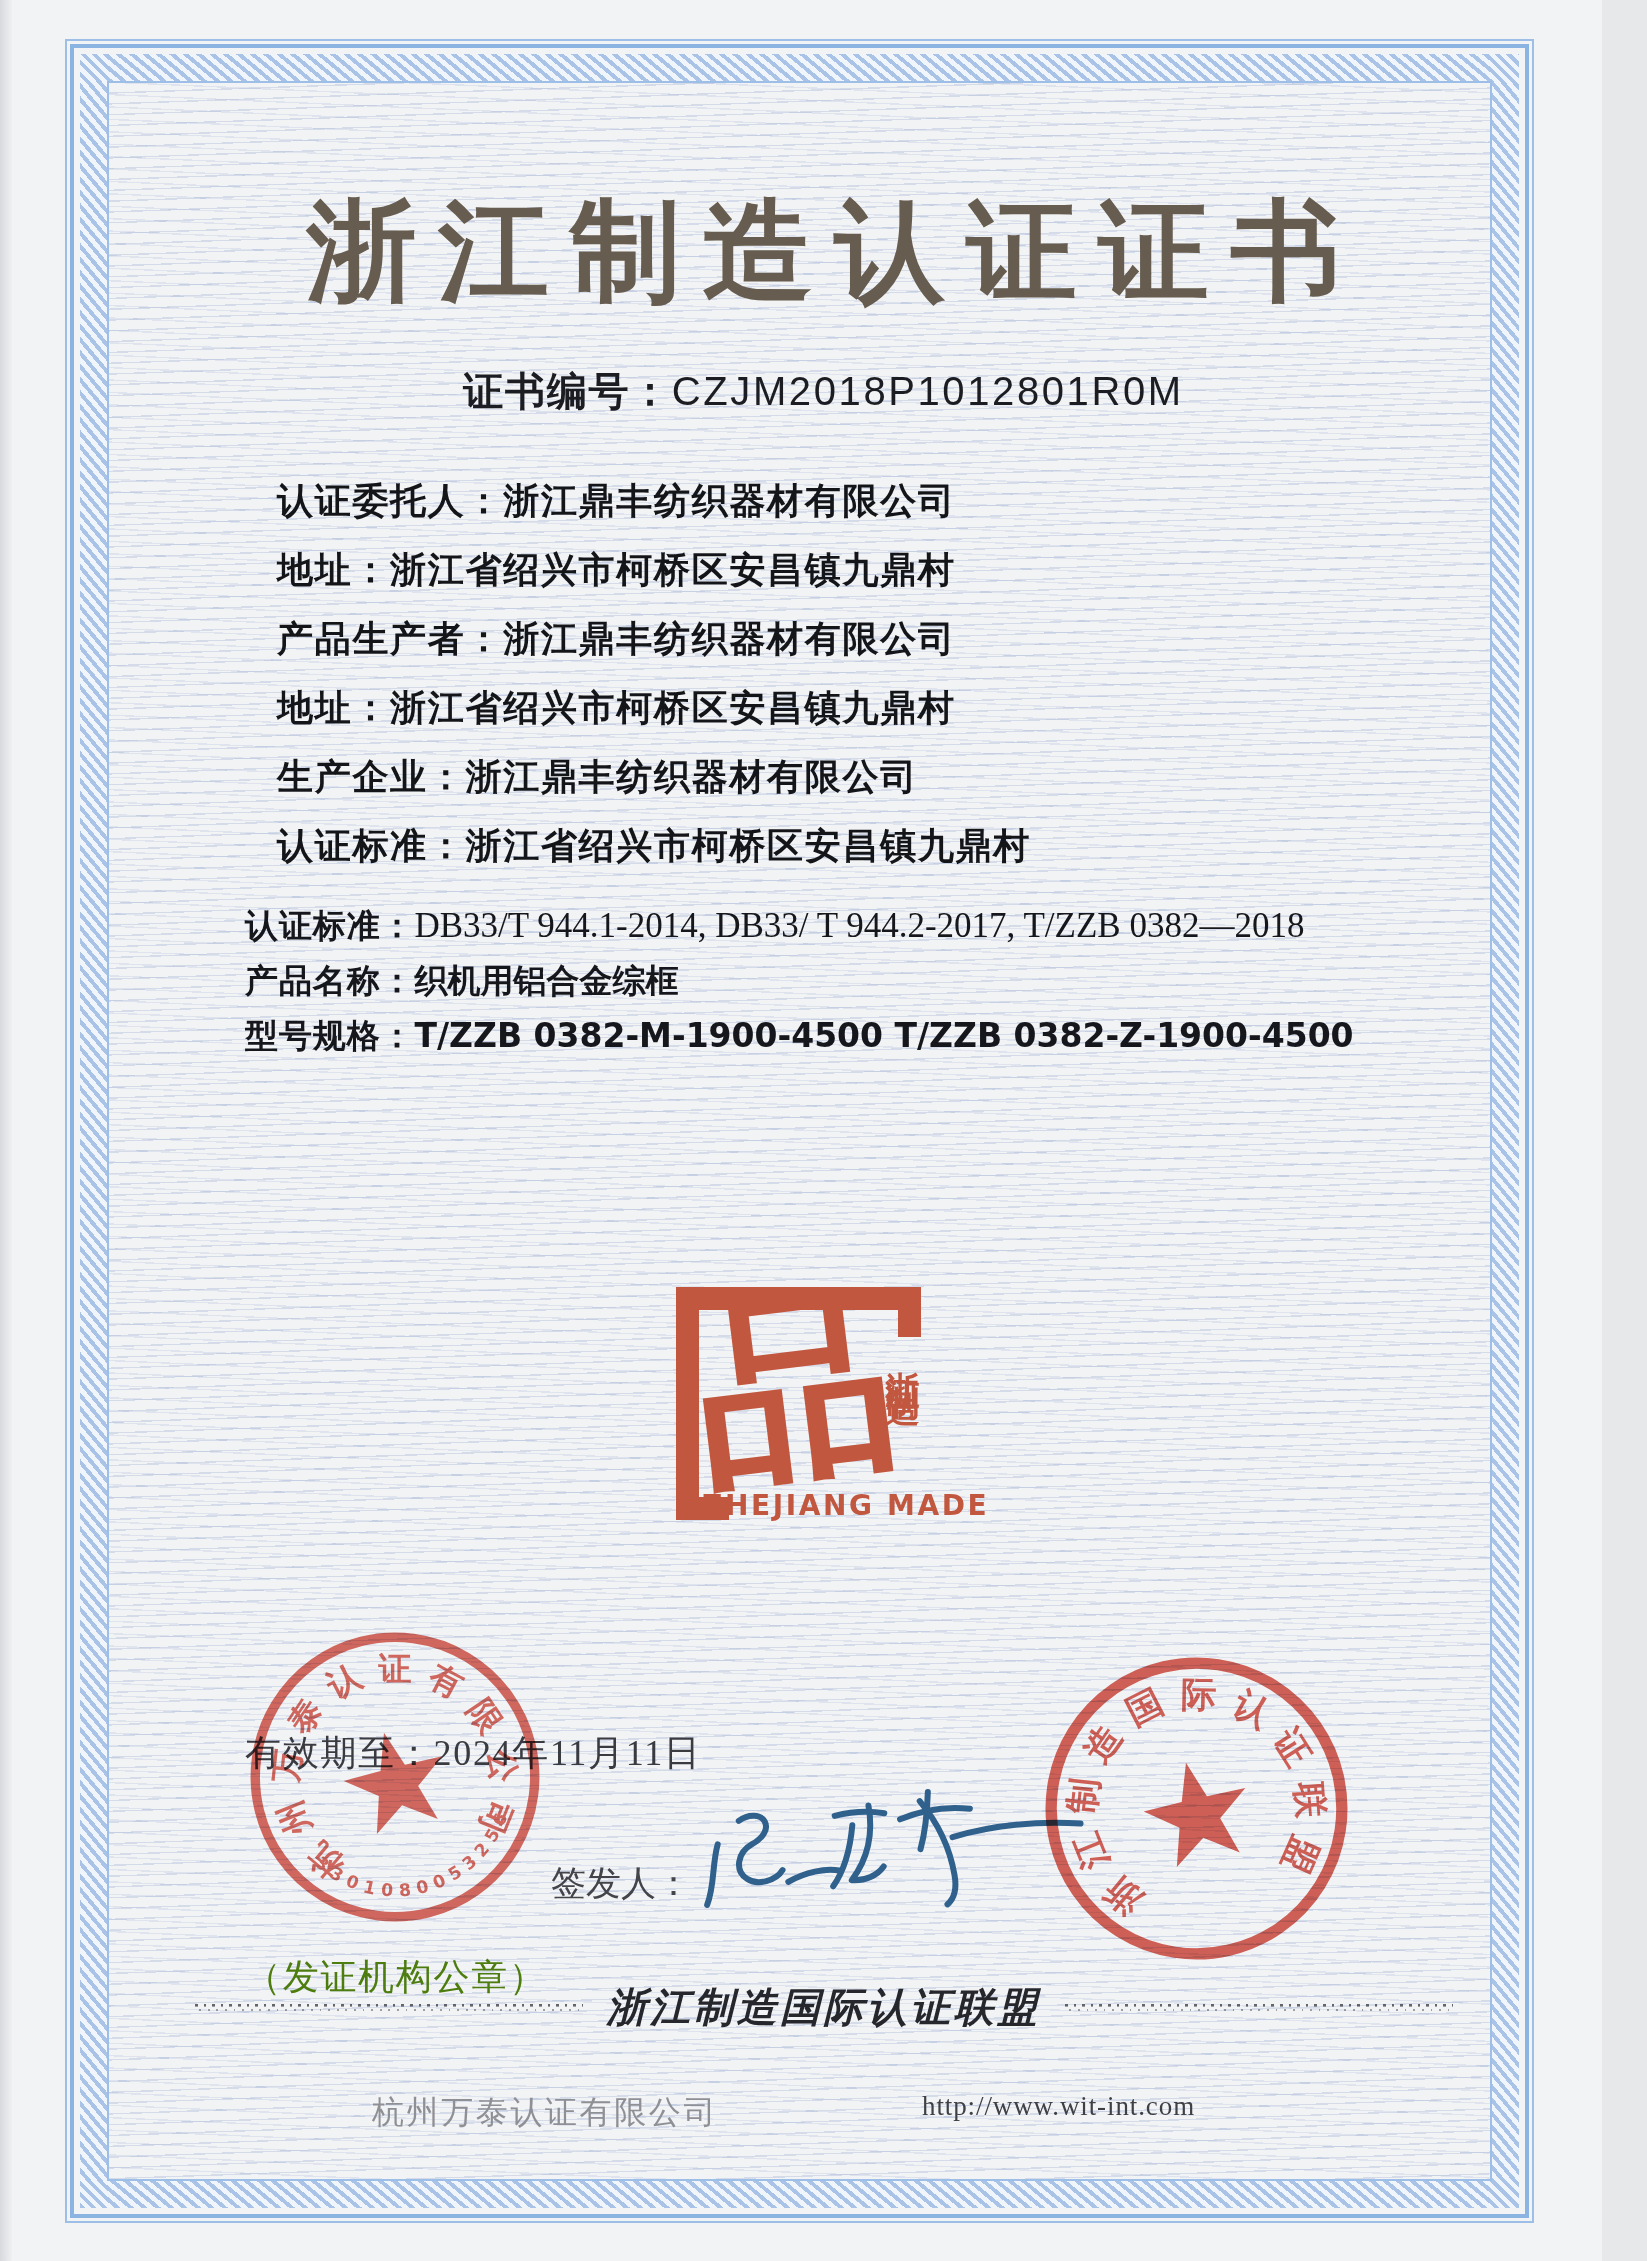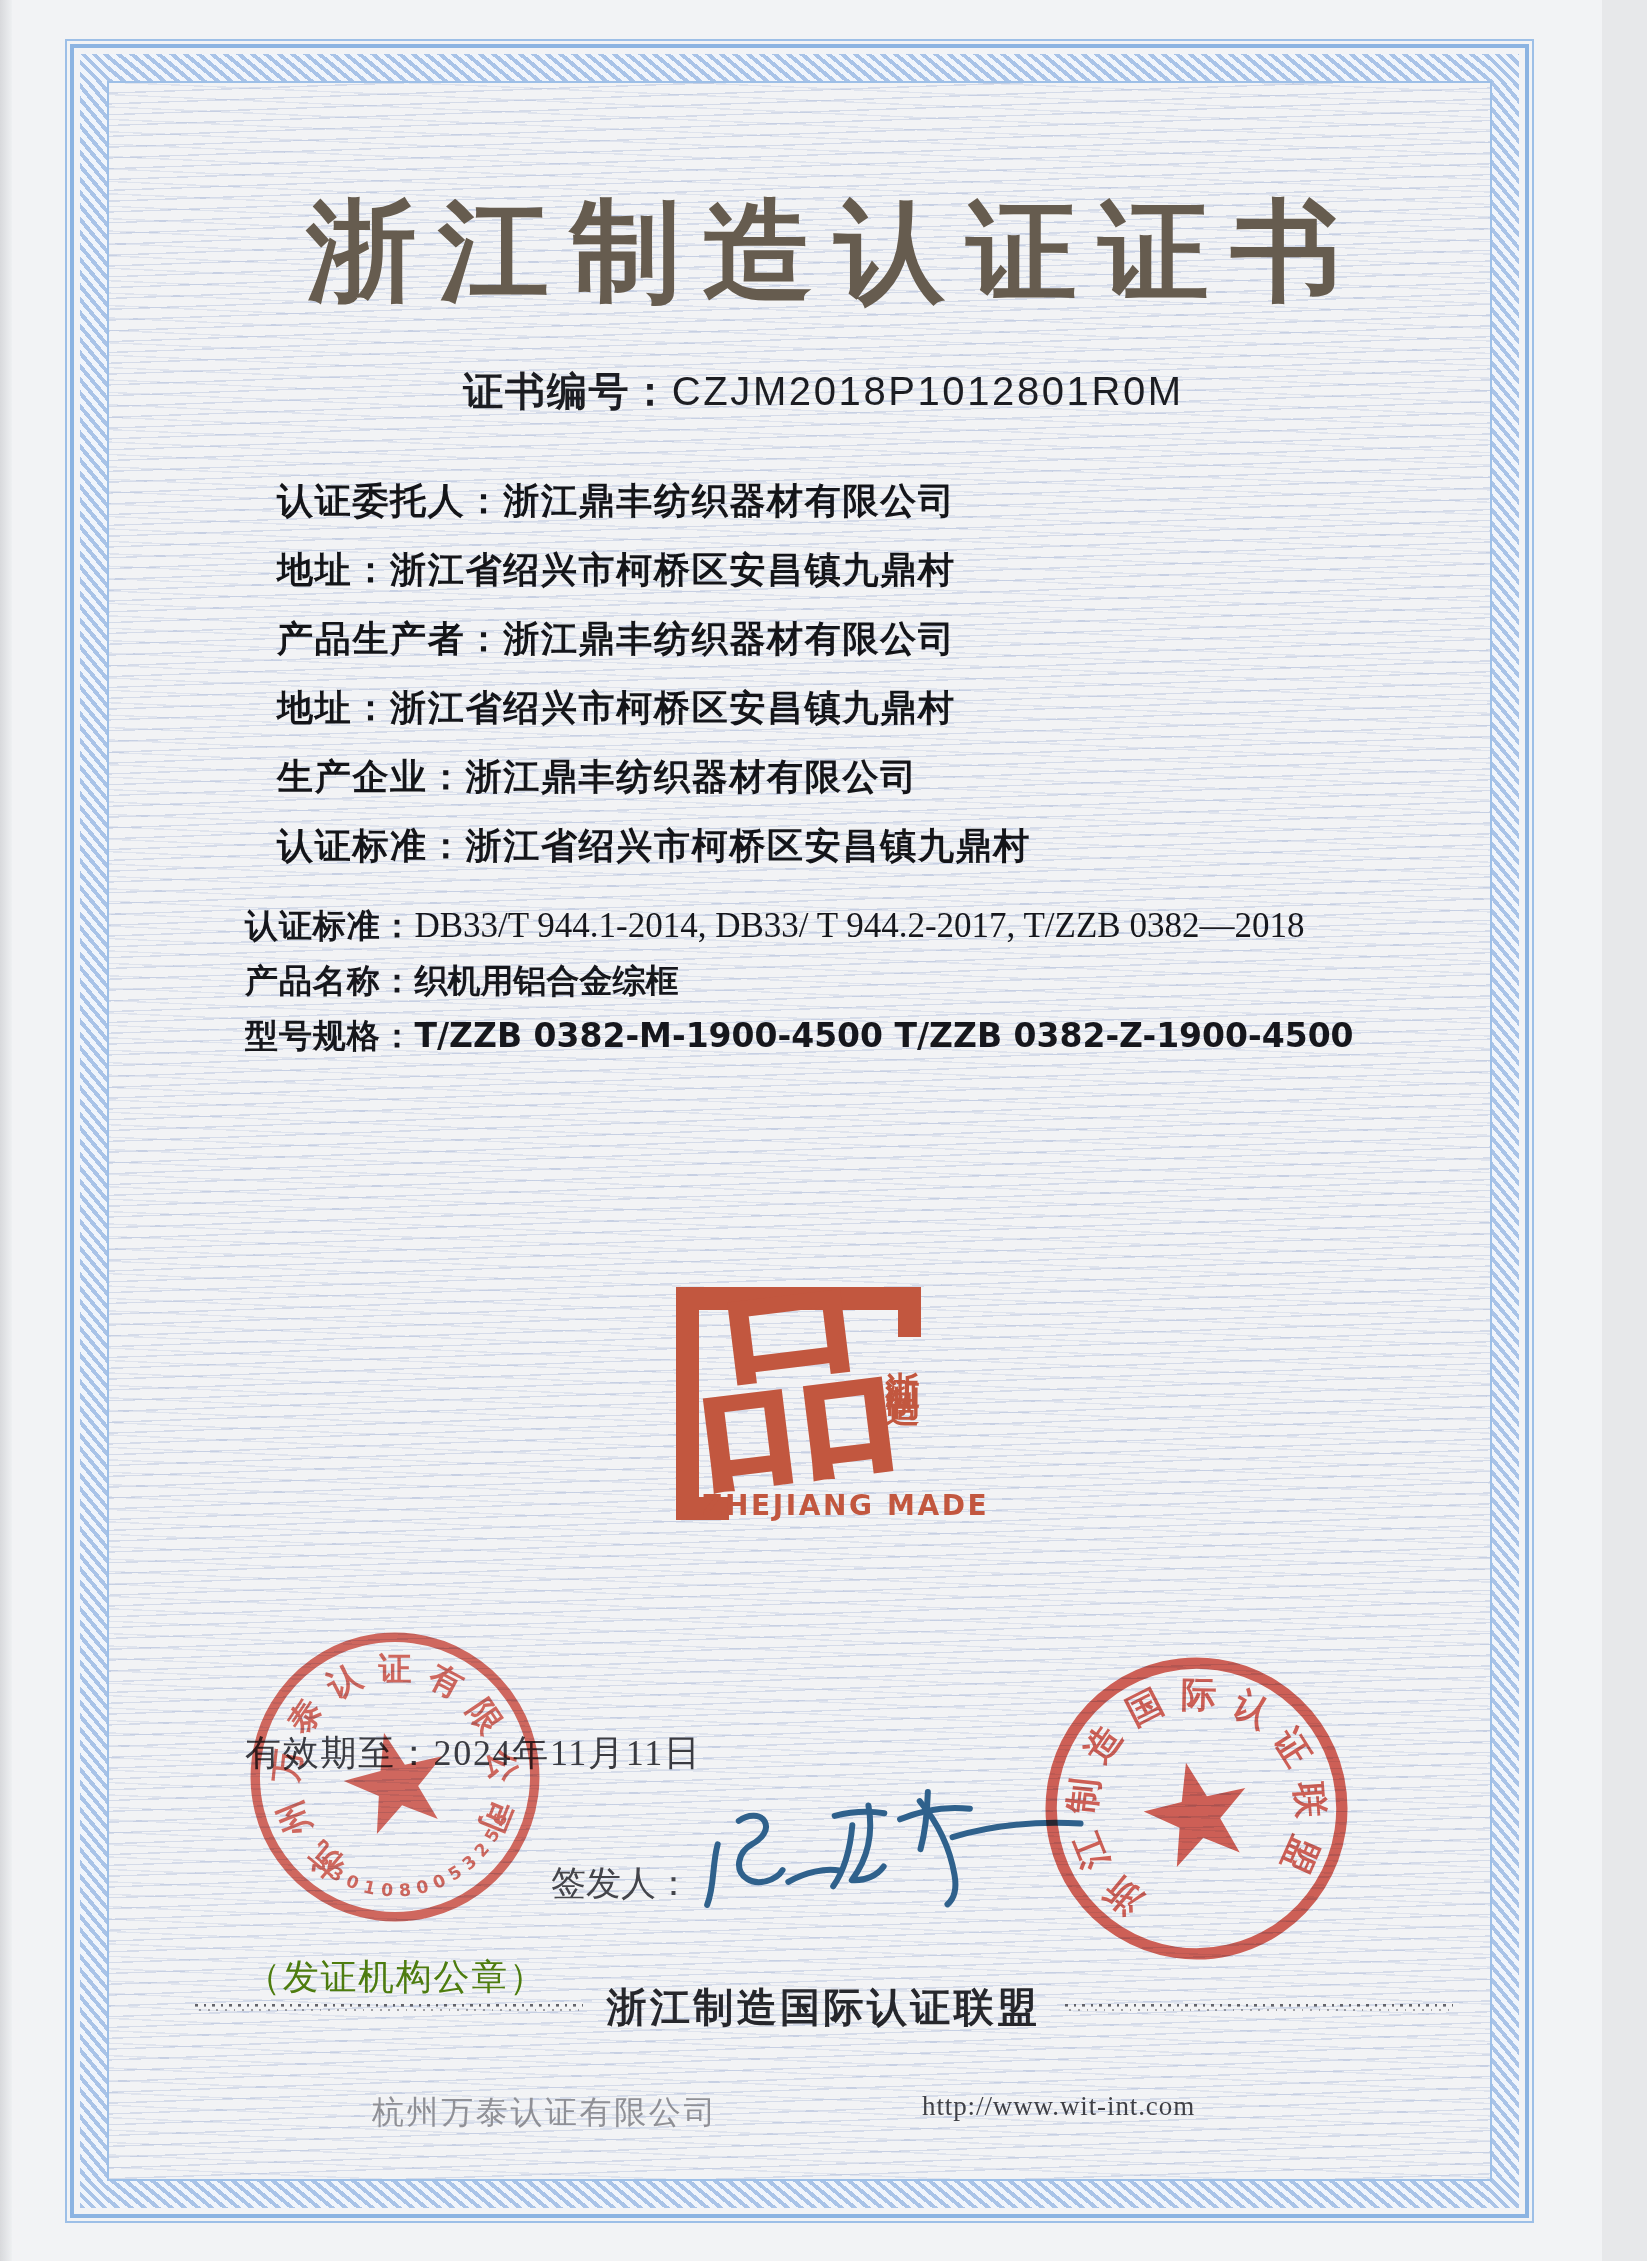--- a/index.html
+++ b/index.html
@@ -62,21 +62,21 @@
      font-family:"Liberation Serif",serif;}
   .signature{position:absolute;left:686px;top:1767px;transform:rotate(-3deg);}
   
   .stamp{position:absolute;mix-blend-mode:multiply;}
   .stamp-left{left:238px;top:1620px;width:314px;height:314px;transform:rotate(-14deg);opacity:.88;}
   .stamp-right{left:1035px;top:1647px;width:323px;height:323px;transform:rotate(-13deg);opacity:.93;}
   .stamp svg{width:100%;height:100%;}
   .stamp text{font-weight:bold;}
   
   .foot-head{position:absolute;left:0;top:1980px;width:100%;display:flex;
-     align-items:center;justify-content:center;gap:24px;}
+     align-items:center;justify-content:center;gap:24px;font-style:italic;}
   .foot-head .name{font-size:40px;font-weight:bold;color:#26272c;letter-spacing:3.4px;}
   .orn{width:388px;height:7.7px;
      background:
        repeating-linear-gradient(90deg,rgba(75,75,82,.85) 0 2.6px,transparent 2.6px 8.6px),
        repeating-linear-gradient(90deg,transparent 0 4.3px,rgba(75,75,82,.5) 4.3px 6px,transparent 6px 8.6px);
      background-position:0 0,0 5.1px;background-size:100% 2.6px;background-repeat:repeat-x;}
   .foot-row{position:absolute;left:0;top:2091px;width:100%;}
   .foot-row .co{position:absolute;left:372px;font-size:32px;color:#8f9096;letter-spacing:2.6px;
      font-family:"Liberation Serif",serif;}
   .foot-row .url{position:absolute;left:922px;font-size:27px;color:#3f4046;

